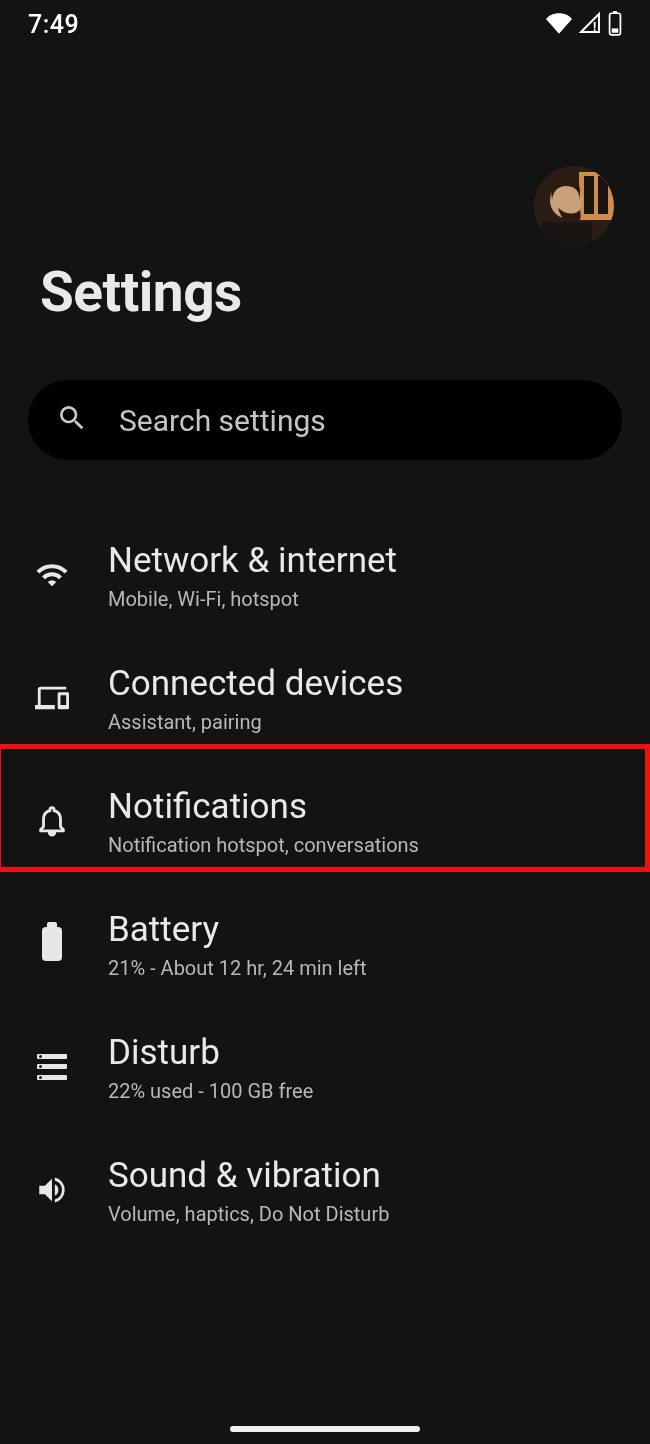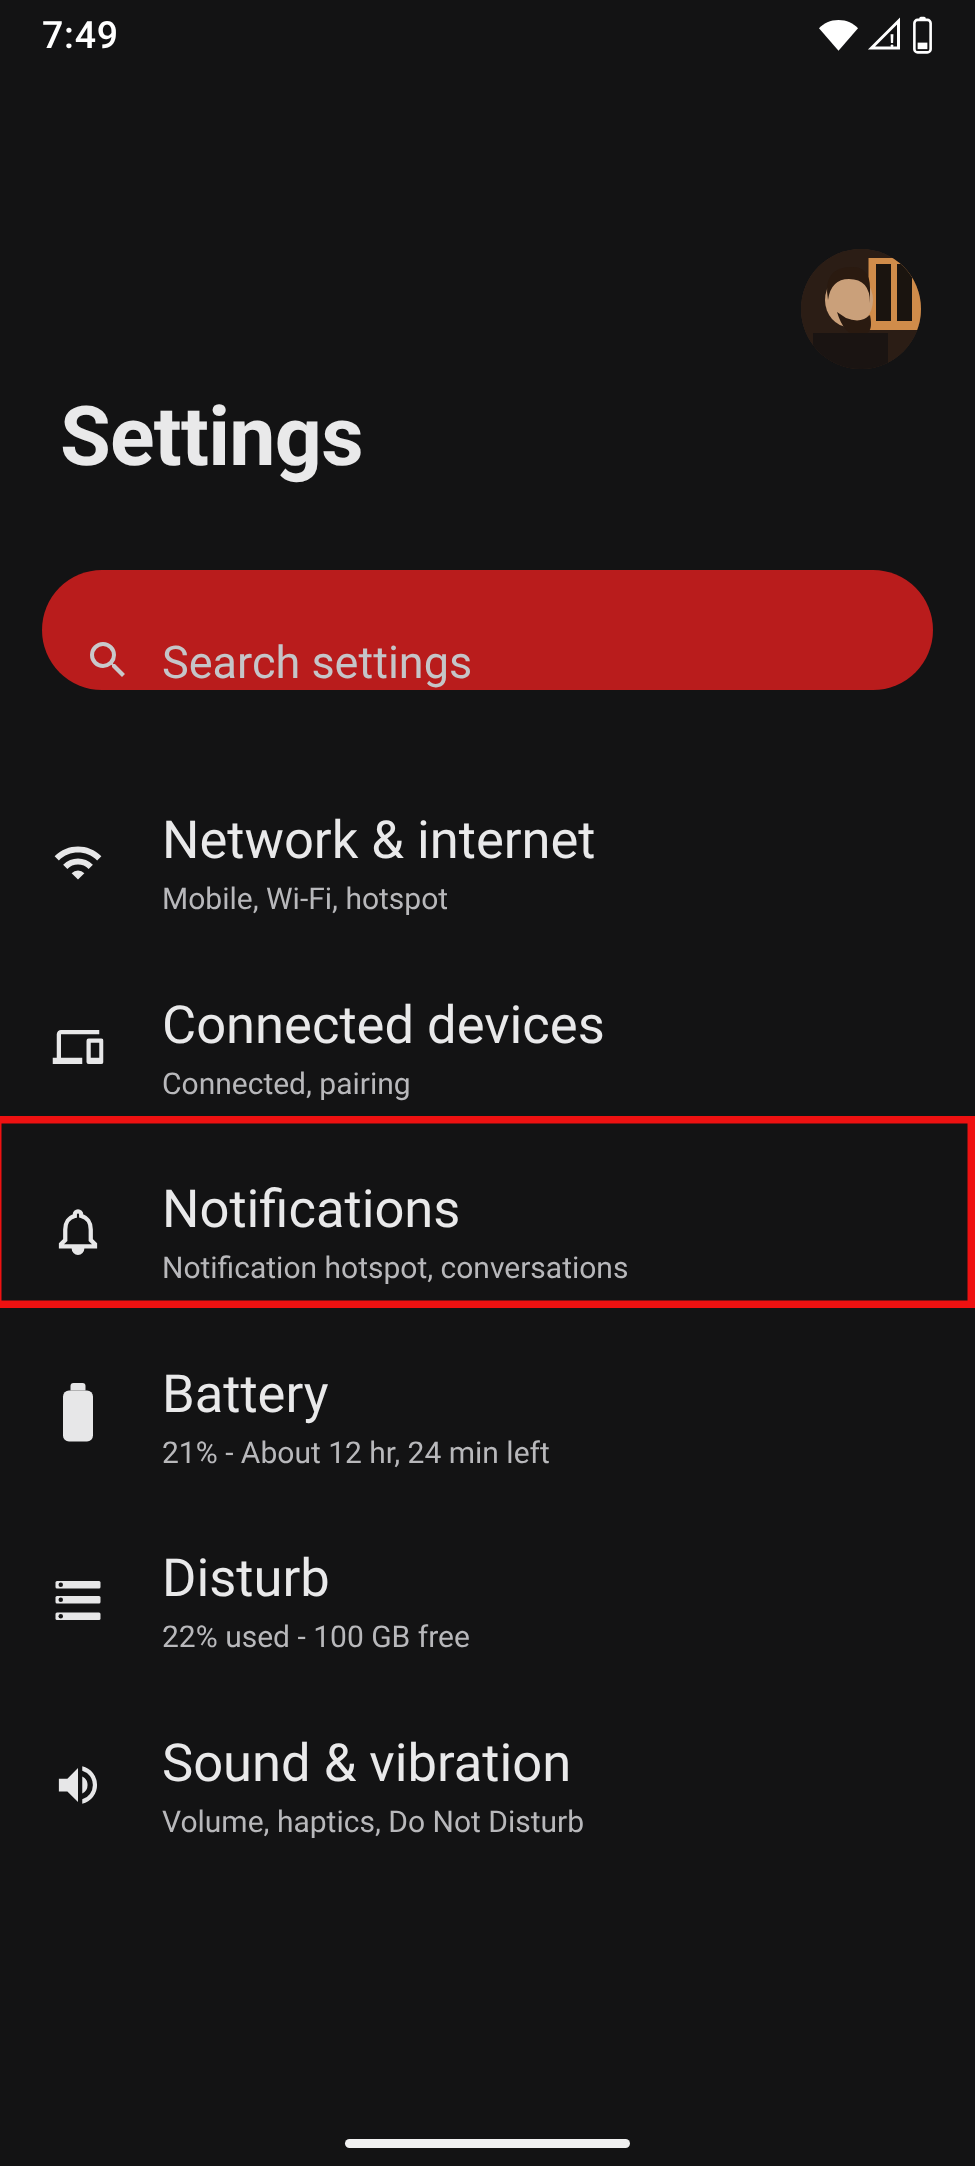--- a/index.html
+++ b/index.html
@@ -11,21 +11,21 @@
     .status-icons { display:flex; align-items:center; gap:6px; }
 
     
     .profile-row { display:flex; justify-content:flex-end; padding:110px 36px 0 36px; }
     .avatar { width:80px; height:80px; border-radius:50%; background:#3a2a22; overflow:hidden; position:relative; }
     .avatar svg { width:100%; height:100%; display:block; }
 
     .page-title { font-size:55px; font-weight:700; color:#e9e9ea; padding:14px 40px 0 40px; letter-spacing:-0.5px; }
 
     
-    .search { margin:56px 28px 0 28px; height:80px; border-radius:40px; background:#b91c1c; display:flex; align-items:flex-end; padding:0 28px; gap:20px; }
+    .search { margin:56px 28px 0 28px; height:80px; border-radius:40px; background:#000000; display:flex; align-items:center; padding:0 28px; gap:31px; }
     .search .icon svg { width:32px; height:32px; fill:#c9c9cb; }
     .search-placeholder { font-size:30px; color:#c5c5c8; font-weight:400; }
 
     
     .list { margin-top:54px; }
     .row { display:flex; align-items:flex-start; padding:24px 30px 26px 30px; gap:34px; min-height:118px; align-items:center; }
     .row .icon-cell { width:44px; display:flex; justify-content:center; align-items:center; flex:0 0 44px; }
     .row .icon-cell svg { width:34px; height:34px; fill:#e7e7e8; }
     .row .text-cell { display:flex; flex-direction:column; gap:6px; padding-top:2px; }
     .row .row-title { font-size:35px; font-weight:400; color:#e9e9ea; }
@@ -115,21 +115,21 @@
   </div>
 
   <div class="row">
     <div class="icon-cell">
       <svg viewBox="0 0 24 24">
           <path d="M4 6h18V4H4a2 2 0 0 0-2 2v11H0v3h14v-3H4V6zm19 2h-6a1 1 0 0 0-1 1v10a1 1 0 0 0 1 1h6a1 1 0 0 0 1-1V9a1 1 0 0 0-1-1zm-1 9h-4v-7h4v7z"></path>
         </svg>
     </div>
     <div class="text-cell">
       <div class="row-title">Connected devices</div>
-      <div class="row-sub">Connected, pairing</div>
+      <div class="row-sub">Assistant, pairing</div>
     </div>
   </div>
 
 
   <div class="row">
     <div class="icon-cell">
       <svg viewBox="0 0 24 24">
           <path d="M12 22a2 2 0 0 0 2-2h-4a2 2 0 0 0 2 2zm6-6V11c0-3.07-1.64-5.64-4.5-6.32V4a1.5 1.5 0 0 0-3 0v.68C7.63 5.36 6 7.92 6 11v5l-2 2v1h16v-1l-2-2z" fill="none" stroke="#e7e7e8" stroke-width="2"></path>
         </svg>
     </div>

